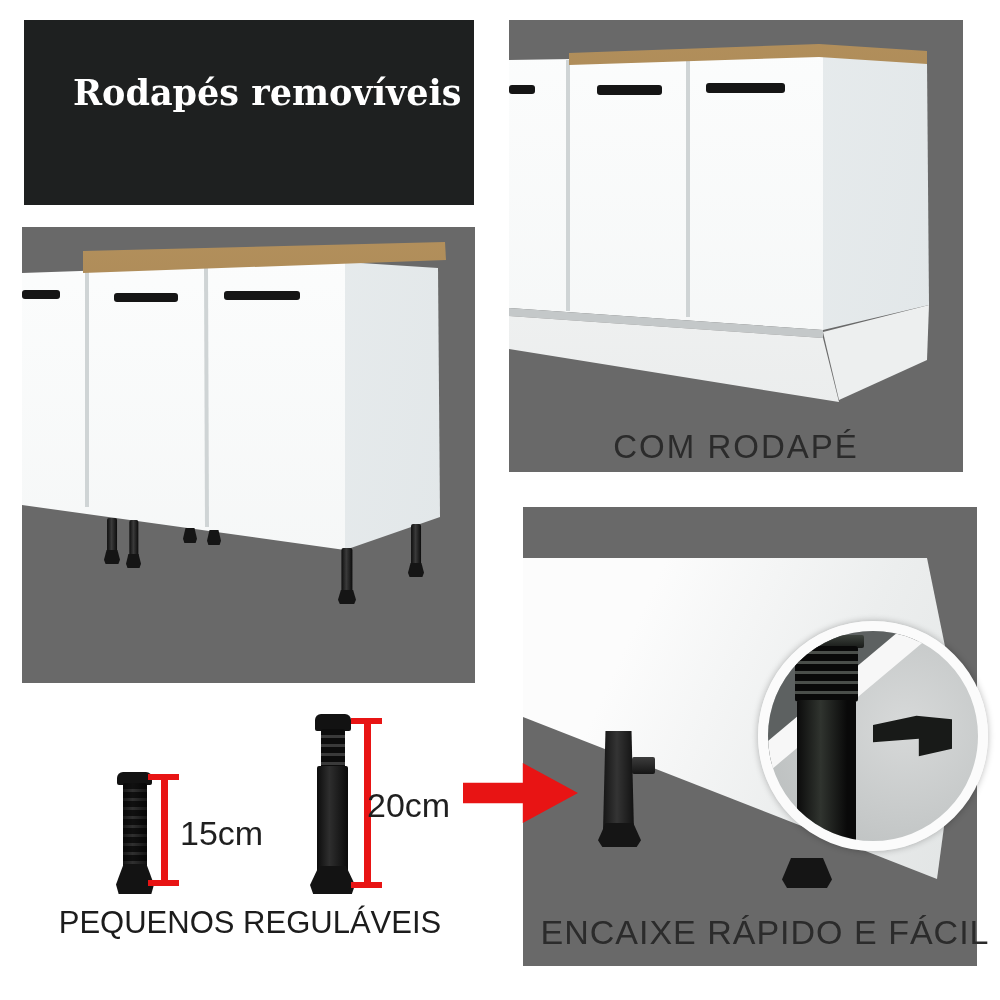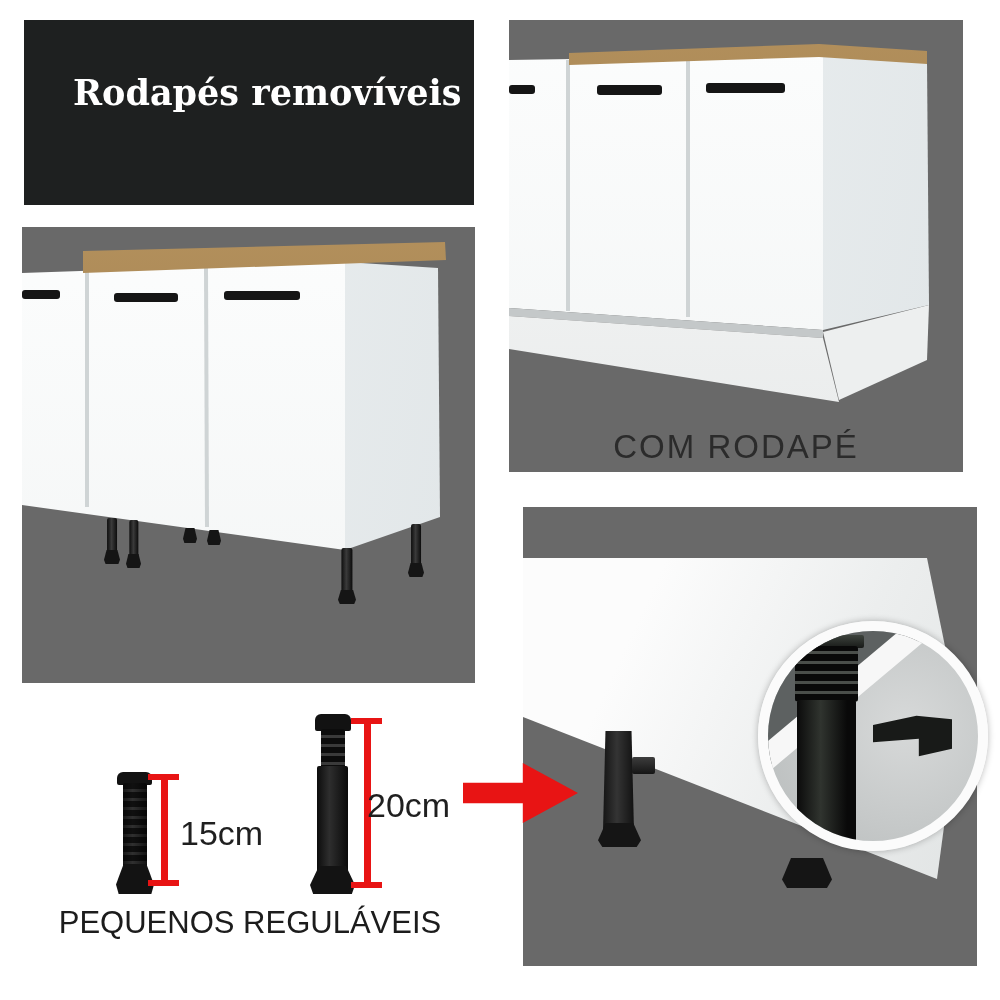--- a/index.html
+++ b/index.html
@@ -208,20 +208,21 @@
       <div class="mag-dark"></div>
       <div class="mag-band"></div>
       <div class="abs" style="left:27px;top:0;width:63px;height:212px;">
         <div class="mag-cap"></div>
         <div class="mag-threads"></div>
         <div class="mag-body"></div>
       </div>
       <div class="mag-clip"></div>
     </div>
 
+    <div class="caption" style="top:406px;left:15px;right:-15px;font-size:34px;letter-spacing:1px;">ENCAIXE RÁPIDO E FÁCIL</div>
   </div>
 
   <div class="abs" style="left:116px;top:772px;width:38px;height:125px;">
     <div class="bigfoot-cap" style="left:1px;top:0;width:35px;height:13px;"></div>
     <div class="bigfoot-body ridged" style="left:7px;top:11px;width:24px;height:84px;"></div>
     <div class="bigfoot-flare" style="left:0;top:92px;width:38px;height:30px;"></div>
   </div>
   <div class="measure" style="left:148px;top:774px;width:31px;height:112px;">
     <div class="m-cap top"></div>
     <div class="m-bar"></div>

